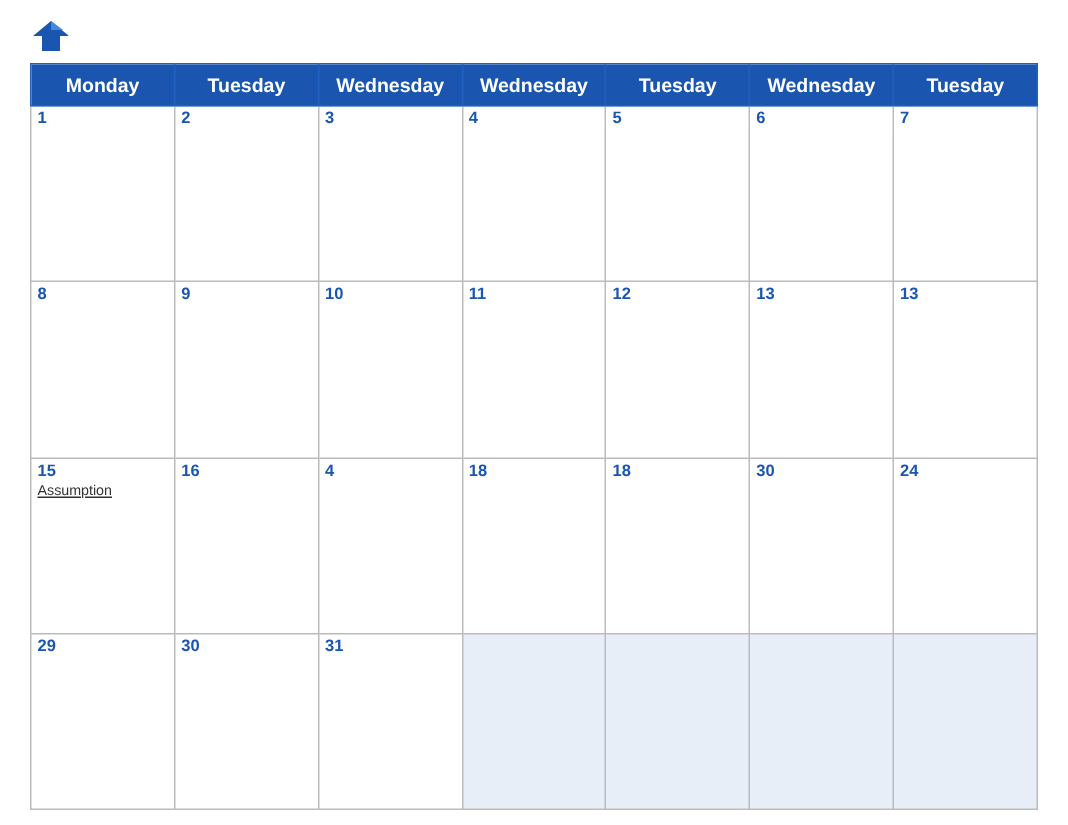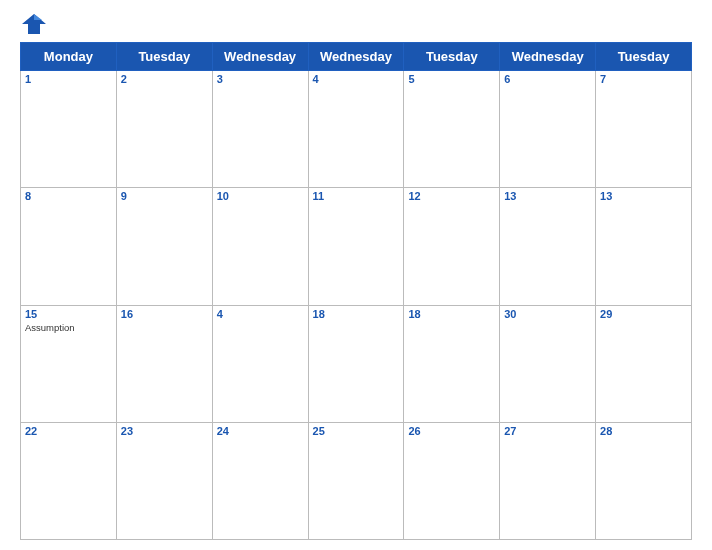--- a/index.html
+++ b/index.html
@@ -86,20 +86,21 @@
       font-size: 11px;
       font-weight: bold;
       color: #1a56b0;
       display: block;
     }
     .holiday-label {
       font-size: 9.5px;
       color: #333;
       display: block;
       margin-top: 2px;
+      text-decoration: underline;
     }
     .calendar tbody tr td.outside {
       background: #e8eef7;
     }
   </style>
 </head>
 <body>
 
 <div class="top-bar">
   <div class="logo">
@@ -189,40 +190,32 @@
         <td>
           <span class="day-num">18</span>
         </td>
         <td>
           <span class="day-num">18</span>
         </td>
         <td>
           <span class="day-num">30</span>
         </td>
         <td>
+          <span class="day-num">24</span>
+        </td>
+      </tr>
+      <tr>
+        <td>
           <span class="day-num">29</span>
         </td>
-      </tr>
-      <tr>
-        <td>
-          <span class="day-num">22</span>
-        </td>
-        <td>
-          <span class="day-num">23</span>
-        </td>
-        <td>
-          <span class="day-num">24</span>
-        </td>
-        <td>
-          <span class="day-num">25</span>
-        </td>
-        <td>
-          <span class="day-num">26</span>
-        </td>
-        <td>
-          <span class="day-num">27</span>
-        </td>
-        <td>
-          <span class="day-num">28</span>
-        </td>
+        <td>
+          <span class="day-num">30</span>
+        </td>
+        <td>
+          <span class="day-num">31</span>
+        </td>
+        <td class="outside"></td>
+        <td class="outside"></td>
+        <td class="outside"></td>
+        <td class="outside"></td>
       </tr>
     </tbody>
 </table>
 
 </body></html>

